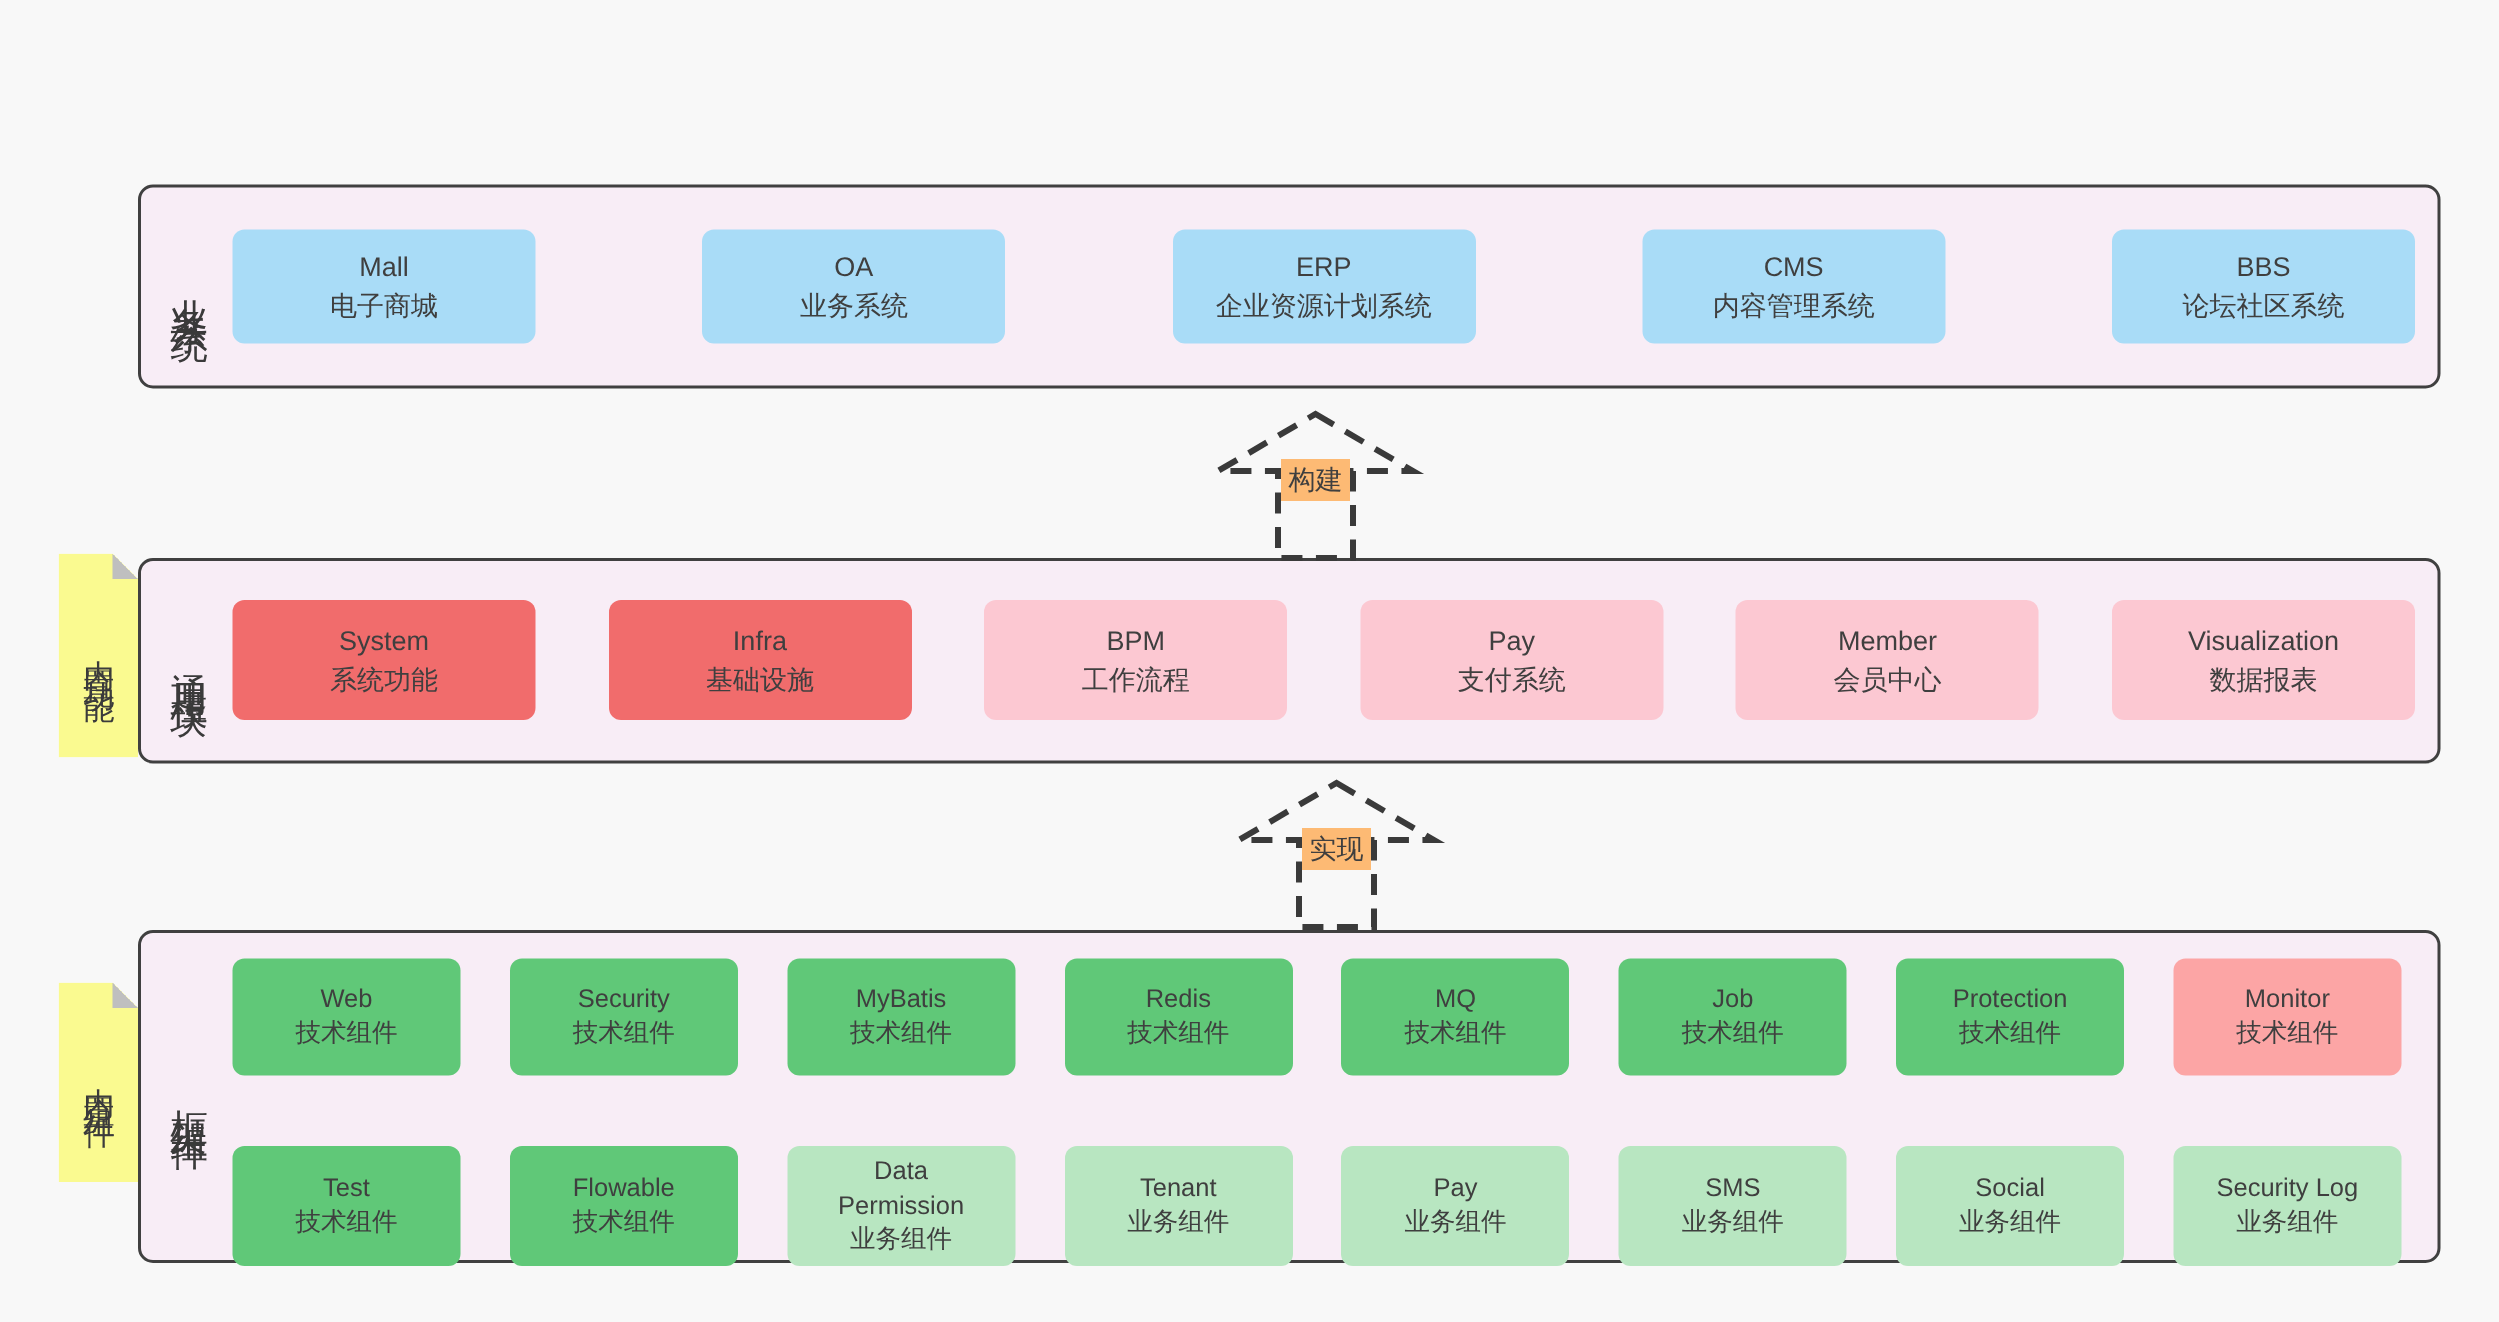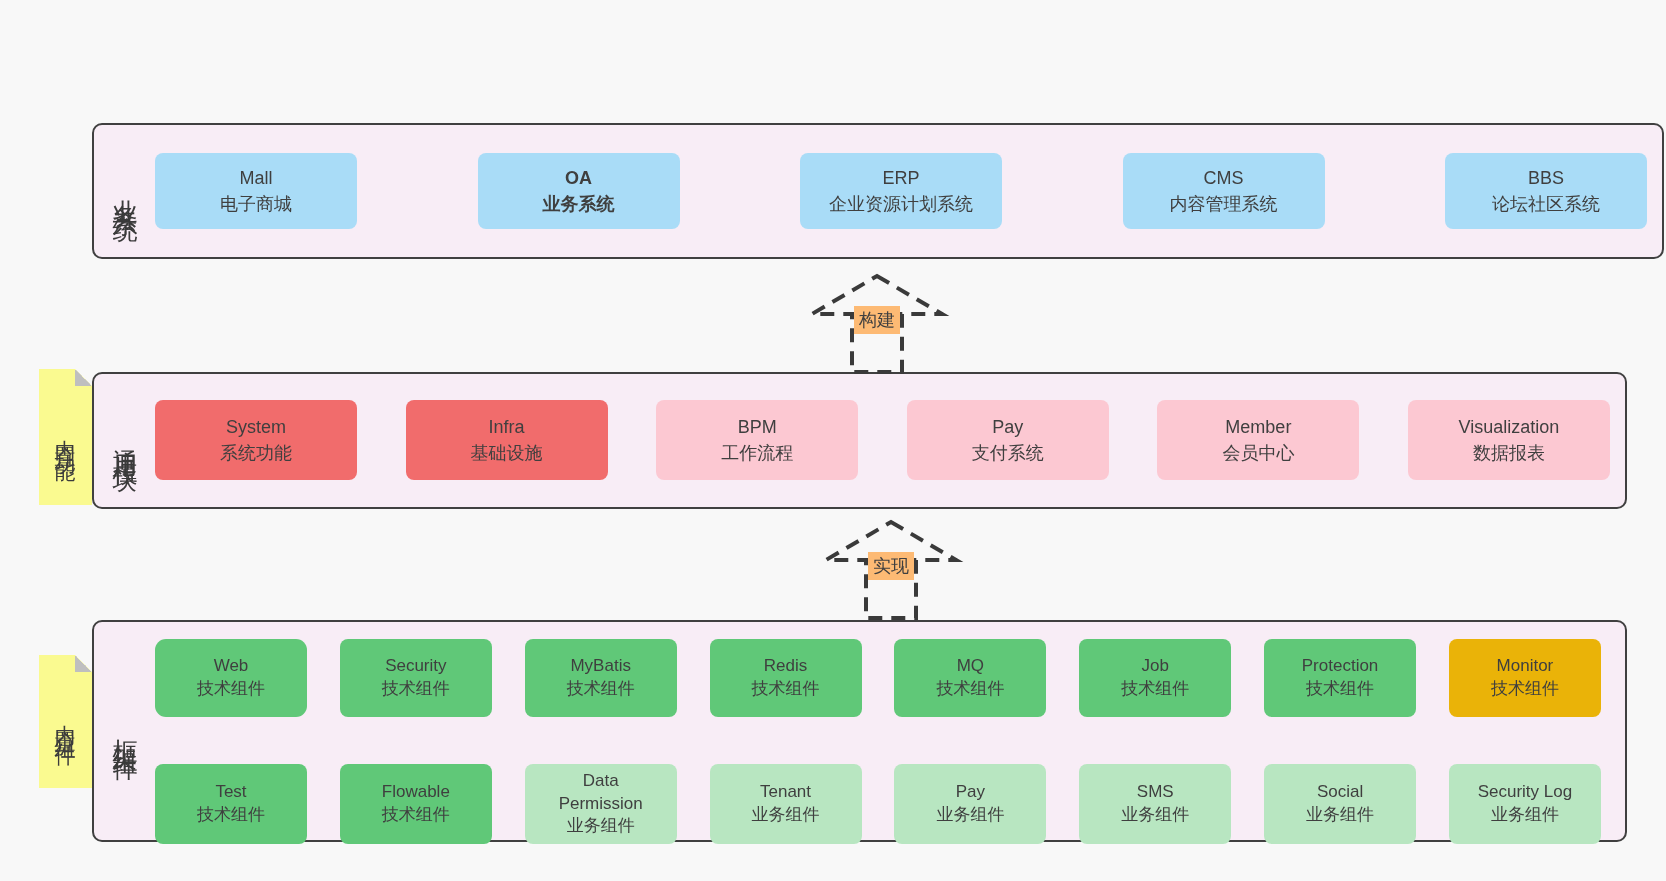--- a/index.html
+++ b/index.html
@@ -59,28 +59,28 @@
     position:absolute; left:50%; top:38px; transform:translateX(-50%);
     background:#fdba74; padding:2px 5px; font-size:18px; color:#3f3f3f;
     white-space:nowrap;
   }
 </style>
 </head>
 <body>
 
 <div class="canvas">
 
-  <section class="band" style="top: 123px; height: 132px; background-color: rgb(248, 237, 246); padding-left: 37px;">
+  <section class="band" style="top: 123px; height: 132px; background-color: rgb(248, 237, 246);">
     <div class="band-label">业务系统</div>
     <div class="box-row row-6" style="top:28px;height:76px;">
       <div class="box" style="background-color: rgb(169, 220, 247);">
         <span class="box-name">Mall</span>
         <span class="box-sub">电子商城</span>
       </div>
-      <div class="box" style="background-color: rgb(169, 220, 247); font-weight: bold;">
+      <div class="box" style="background-color: rgb(169, 220, 247);">
         <span class="box-name">OA</span>
         <span class="box-sub">业务系统</span>
       </div>
       <div class="box" style="background-color: rgb(169, 220, 247);">
         <span class="box-name">ERP</span>
         <span class="box-sub">企业资源计划系统</span>
       </div>
       <div class="box" style="background-color: rgb(169, 220, 247);">
         <span class="box-name">CMS</span>
         <span class="box-sub">内容管理系统</span>
@@ -143,21 +143,21 @@
 
   <div class="note" style="left: 39px; top: 655px; height: 133px; background-color: rgb(250, 250, 144);">
     <div class="note-fold"></div>
     <div class="note-text">内置组件</div>
   </div>
 
   <section class="band" style="top: 620px; height: 218px; background-color: rgb(248, 237, 246);">
     <div class="band-label">框架组件</div>
 
     <div class="box-row row-8" style="top:17px;height:78px;">
-      <div class="box" style="background-color: rgb(96, 200, 120); border-radius: 11px;">
+      <div class="box" style="background-color: rgb(96, 200, 120);">
         <span class="box-name">Web</span>
         <span class="box-sub">技术组件</span>
       </div>
       <div class="box" style="background-color: rgb(96, 200, 120);">
         <span class="box-name">Security</span>
         <span class="box-sub">技术组件</span>
       </div>
       <div class="box" style="background-color: rgb(96, 200, 120);">
         <span class="box-name">MyBatis</span>
         <span class="box-sub">技术组件</span>
@@ -171,21 +171,21 @@
         <span class="box-sub">技术组件</span>
       </div>
       <div class="box" style="background-color: rgb(96, 200, 120);">
         <span class="box-name">Job</span>
         <span class="box-sub">技术组件</span>
       </div>
       <div class="box" style="background-color: rgb(96, 200, 120);">
         <span class="box-name">Protection</span>
         <span class="box-sub">技术组件</span>
       </div>
-      <div class="box" style="background-color: #eab308;">
+      <div class="box" style="background-color: #fca5a5;">
         <span class="box-name">Monitor</span>
         <span class="box-sub">技术组件</span>
       </div>
     </div>
 
     <div class="box-row row-8" style="top:121px;height:80px;margin-top:21px;">
       <div class="box" style="background-color: rgb(96, 200, 120);">
         <span class="box-name">Test</span>
         <span class="box-sub">技术组件</span>
       </div>

